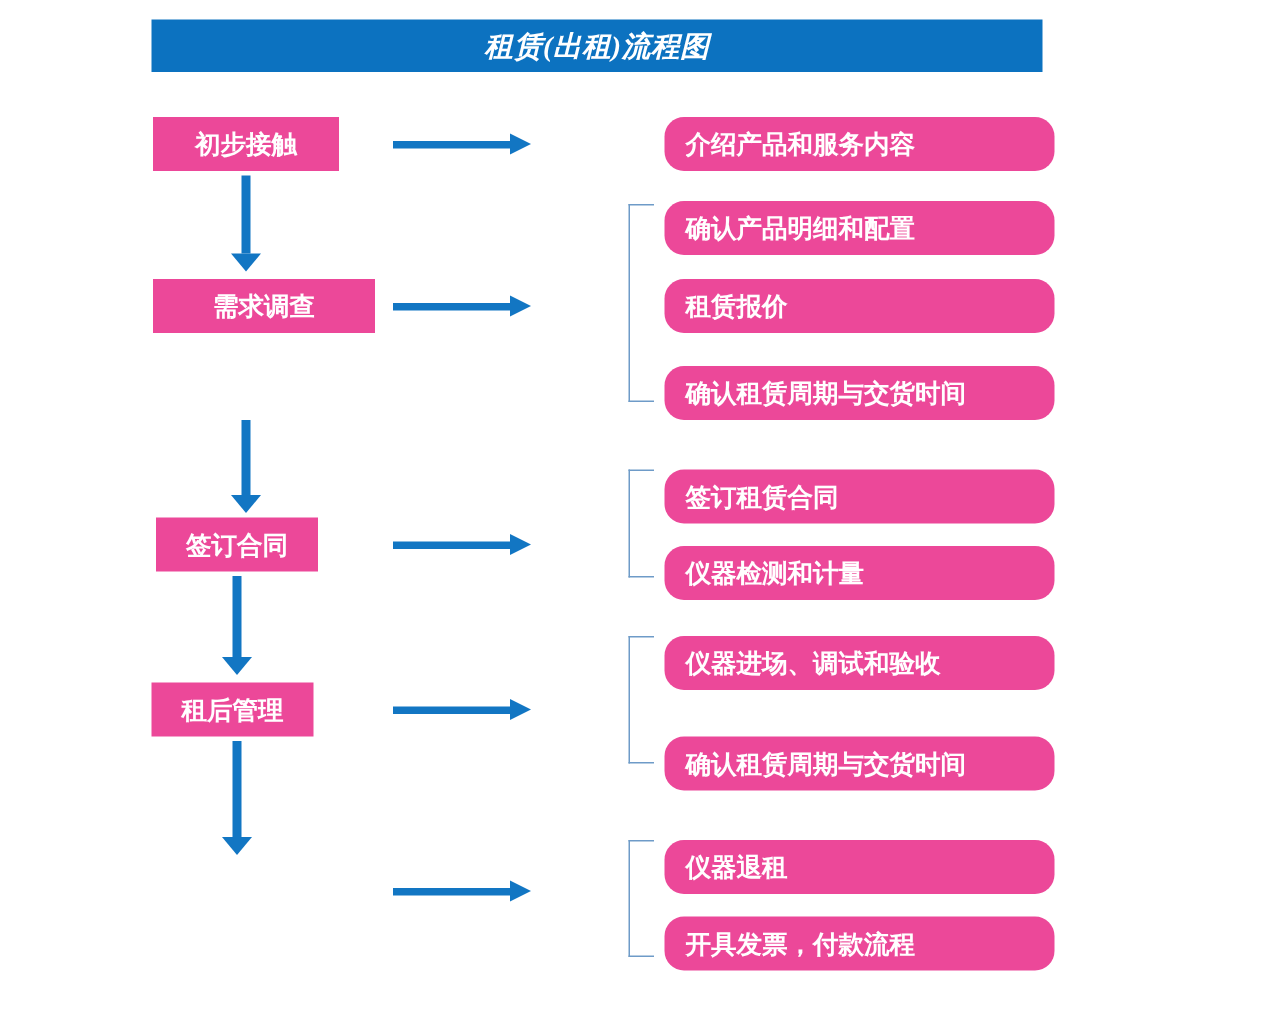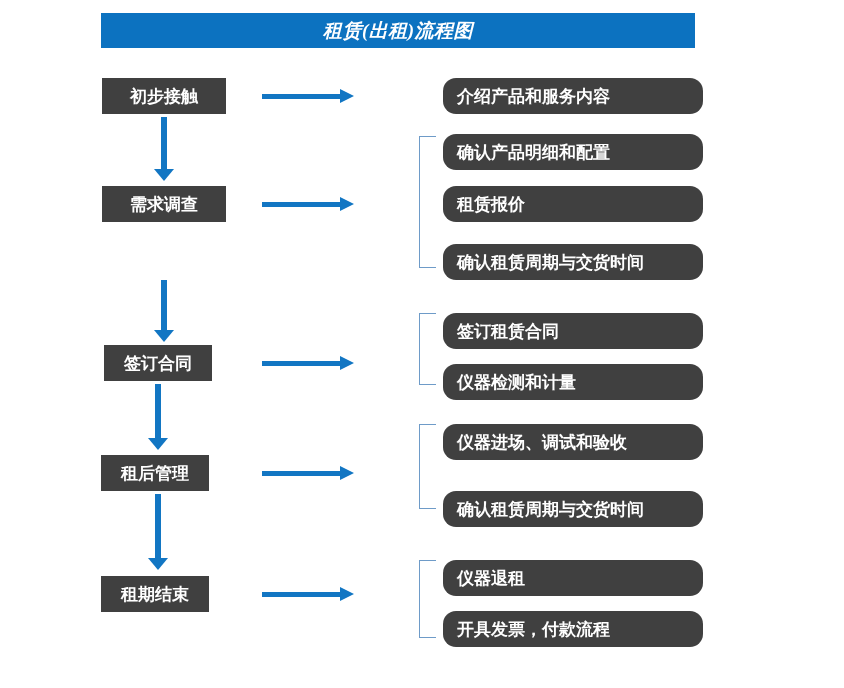--- a/index.html
+++ b/index.html
@@ -22,21 +22,21 @@
     font-size:19px;
     font-weight:bold;
     display:flex;align-items:center;justify-content:center;
     letter-spacing:0.5px;
     font-style:italic;
   }
 
   
   .box{
     position:absolute;
-    background:#404040;
+    background:#ec4899;
     color:#ffffff;
     font-weight:bold;
     display:flex;
     align-items:center;
     box-sizing:border-box;
   }
   .box.stage{           
     font-size:17px;
     justify-content:center;
     height:36px;
@@ -106,27 +106,26 @@
 </style>
 </head>
 <body>
 
 <div id="canvas">
 
   <div class="title-bar">租赁(出租)流程图</div>
 
   <div class="box stage" style="left:102px;top:78px;width:124px;">初步接触</div>
 
-  <div class="box stage" style="left:102px;top:186px;width:124px;">需求调查</div>
+  <div class="box stage" style="left:102px;top:186px;width:148px;">需求调查</div>
 
   <div class="box stage" style="left:101px;top:455px;width:108px;">租后管理</div>
 
   <div class="box stage" style="left:104px;top:345px;width:108px;">签订合同</div>
 
-  <div class="box stage" style="left:101px;top:576px;width:108px;">租期结束</div>
 
   <div class="v-arrow" style="left:154px;top:117px;height:64px;">
     <div class="shaft" style="height:52px;"></div>
     <div class="head" style="top:52px;"></div>
   </div>
 
   <div class="v-arrow" style="left:154px;top:280px;height:62px;">
     <div class="shaft" style="height:50px;"></div>
     <div class="head" style="top:50px;"></div>
   </div>

